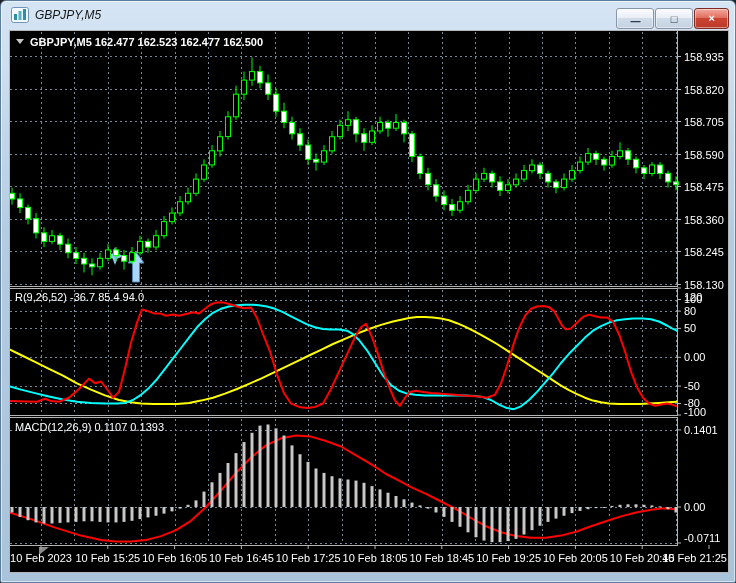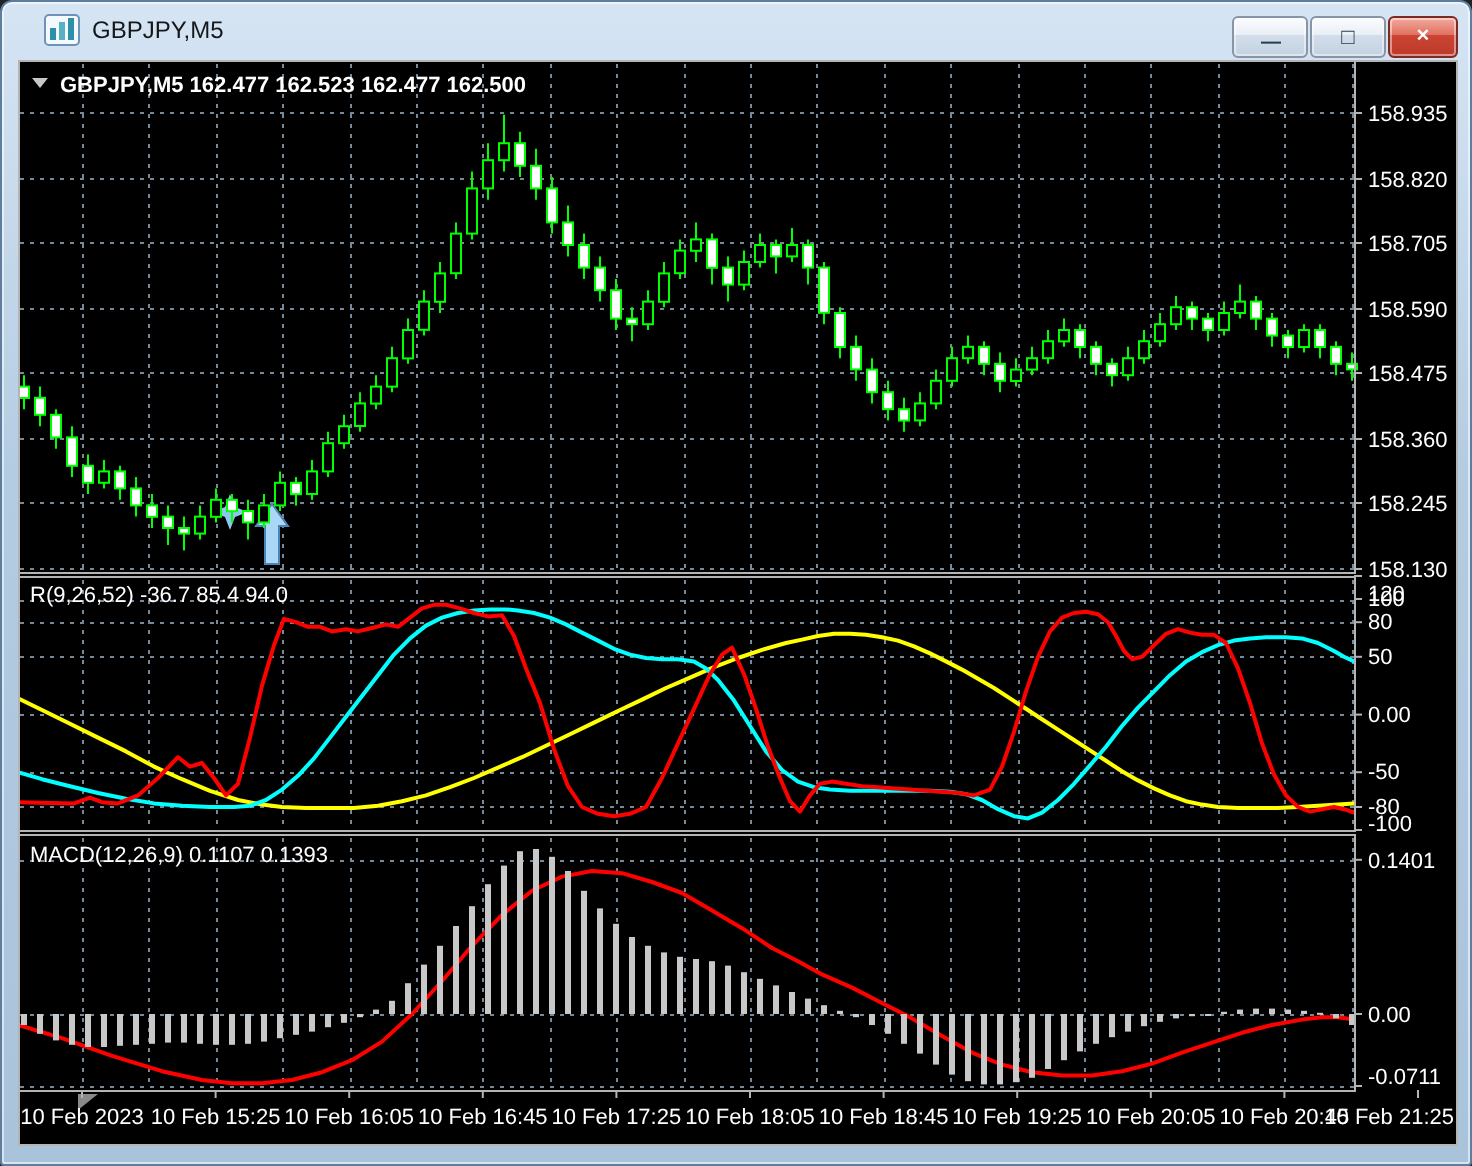--- a/index.html
+++ b/index.html
@@ -1,18 +1,18 @@
 <!DOCTYPE html>
 <html><head>
 <meta charset="utf-8">
 <style>
   html,body{margin:0;padding:0;}
   body{width:736px;height:583px;overflow:hidden;background:#222;font-family:"Liberation Sans",sans-serif;position:relative;}
   .window{position:absolute;left:0;top:0;width:734px;height:581px;background:linear-gradient(#d6e5f4,#b4cce2 40%,#a9c3db);border:1px solid #5d7e9e;border-radius:6px 6px 2px 2px;box-shadow:inset 0 0 0 1px rgba(255,255,255,.55);}
-  .titlebar{position:absolute;top:0;left:12px;right:0;height:40px;}
+  .titlebar{position:absolute;top:0;left:1px;right:0;height:40px;font-style:italic;}
   .app-icon{position:absolute;left:9px;top:6px;width:18px;height:16px;}
   .win-title{position:absolute;left:33px;top:7px;font-size:12px;color:#15181b;white-space:nowrap;}
   .win-buttons{position:absolute;top:7px;right:6px;display:flex;gap:1px;}
   .wbtn{height:19px;border-radius:3px;display:flex;align-items:center;justify-content:center;cursor:default;box-shadow:inset 0 0 0 1px rgba(255,255,255,.45);}
   .wbtn.min,.wbtn.max{width:36px;border:1px solid #8795a6;background:linear-gradient(#fbfcfe,#e9eff6 45%,#d2dde9 46%,#c3d2e2);color:#2b3a4a;}
   .wbtn.close{width:33px;border:1px solid #7d2b21;background:linear-gradient(#f3aaa0,#e0705f 45%,#cc4433 46%,#bb3a2a);color:#fff;}
   .glyph{font-size:11px;line-height:11px;font-weight:bold;}
   .glyph-min{font-size:10px;margin-top:6px;letter-spacing:-1px;}
   .glyph-max{font-size:11px;margin-top:1px;}
   .chart-client{position:absolute;left:8px;top:29px;width:720px;height:543px;background:#000;}

